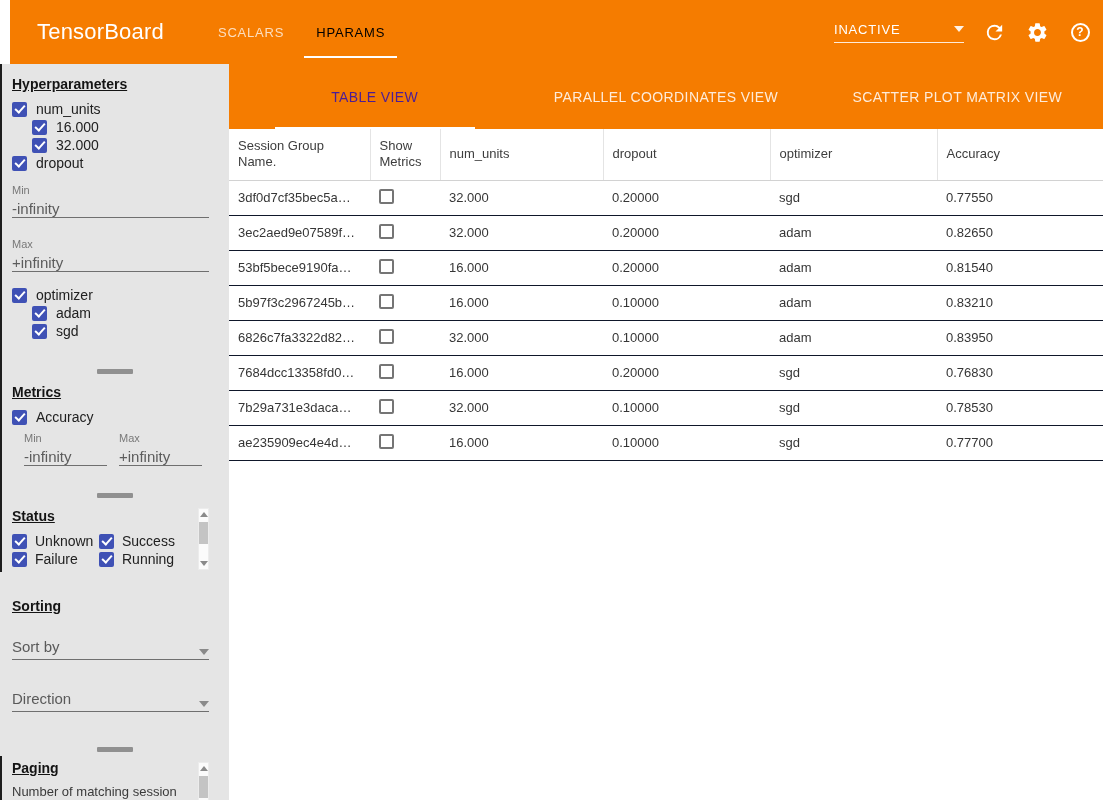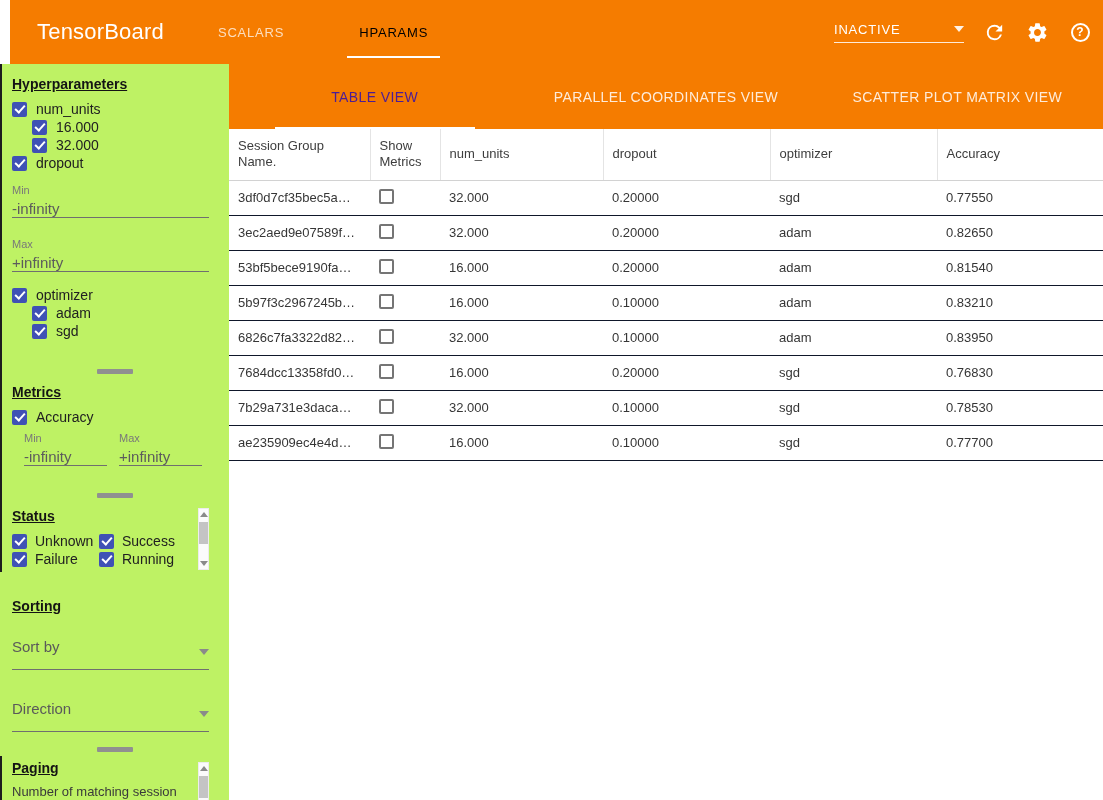--- a/index.html
+++ b/index.html
@@ -4,38 +4,38 @@
 <style>
   * { box-sizing: border-box; margin: 0; padding: 0; }
   html,body { width:1103px; height:800px; overflow:hidden; background:#fff;
               font-family:"Liberation Sans","DejaVu Sans",sans-serif; }
   .app { position:relative; width:1103px; height:800px; background:#fff; overflow:hidden; }
 
   
   .topbar { position:absolute; top:0; left:10px; right:0; height:64px;
             background:var(--primary,#f57c00); display:flex; align-items:stretch; color:#fff; z-index:5; }
   .logo { display:flex; align-items:center; padding-left:27px; font-size:22px; letter-spacing:.2px; }
-  .nav-tabs { display:flex; margin-left:38px;gap:43px; }
+  .nav-tabs { display:flex; margin-left:38px; }
   .nav-tab { position:relative; display:flex; align-items:center; padding:0 16px;
              font-size:13px; letter-spacing:.8px; color:rgba(255,255,255,.75); cursor:pointer; }
   .nav-tab.active { color:#000000; }
   .nav-tab.active::after { content:""; position:absolute; left:4px; right:4px; bottom:6px; height:2px; background:#fff; }
   .top-right { margin-left:auto; display:flex; align-items:center; gap:17px; padding-right:10px; }
   .reload-select { width:130px; display:flex; justify-content:space-between; align-items:center;
                    border-bottom:1px solid rgba(255,255,255,.85); padding-bottom:5px;
                    font-size:13px; letter-spacing:.8px; cursor:pointer; }
   .caret { width:0; height:0; border-left:5px solid transparent; border-right:5px solid transparent;
            border-top:6px solid rgba(255,255,255,.9); }
   .icon-btn { background:none; border:none; width:26px; height:26px; display:flex;
               align-items:center; justify-content:center; cursor:pointer; color:#fff; }
   .help-circle { width:19px; height:19px; border:2px solid #fff; border-radius:50%;
                  font-size:12px; font-weight:bold; line-height:15px; text-align:center; display:block; }
 
   
-  .sidebar { position:absolute; top:64px; left:0; width:229px; bottom:0; background:#bef264; overflow:hidden; }
+  .sidebar { position:absolute; top:64px; left:0; width:229px; bottom:0; background:#e5e5e5; overflow:hidden; }
   .sb-top { position:relative; height:508px; }
   .edge::before { content:""; position:absolute; left:0; top:0; bottom:0; width:2px; background:#1d1d1d; z-index:3; }
   .section { position:relative; padding:12px 10px 0 12px; }
   .section h3 { font-size:14px; font-weight:bold; text-decoration:underline; color:#141414; margin-bottom:8px; }
   .sec-hyp { height:300px; }
   .sec-metrics { height:110px; padding-top:6px; }
   .sec-status { height:70px; padding-top:6px; overflow:hidden; }
   .sec-sorting { height:150px; padding-top:6px; padding-right:20px; }
   .sec-paging { height:58px; padding-top:4px; overflow:hidden; position:relative; }
   .sb-gap { height:20px; }
@@ -58,21 +58,21 @@
   .mt16 { margin-top:14px; }
 
   .minmax-row { display:flex; gap:12px; margin:6px 0 0 12px; }
   .mm-field { width:83px; }
   .mm-field .mat-input { margin-top:4px; }
 
   .status-grid { display:grid; grid-template-columns:87px 1fr; row-gap:0; width:180px; }
   .status-grid .cb-item { height:18px; gap:8px; }
 
   .dropdown { margin-top:24px; display:flex; justify-content:space-between; align-items:flex-end;
-              border-bottom:1px solid #6f6f6f; padding-bottom:14px; font-size:15px; color:#5a5a5a; cursor:pointer; }
+              border-bottom:1px solid #6f6f6f; padding-bottom:4px; font-size:15px; color:#5a5a5a; cursor:pointer; }
   .dropdown + .dropdown { margin-top:30px; }
   .caret.gray { border-top-color:#8a8a8a; }
 
   .paging-text { font-size:13px; color:#3a3a3a; margin-top:4px; width:192px; line-height:16px; }
 
   .vscroll { position:absolute; right:20px; width:11px; background:#fbfbfb; border:1px solid #ececec;
              display:flex; flex-direction:column; align-items:center; }
   .vs-status { top:6px; bottom:2px; }
   .vs-paging { top:6px; height:46px; }
   .vs-arrow { width:0; height:0; margin:3px 0; flex:none; }

